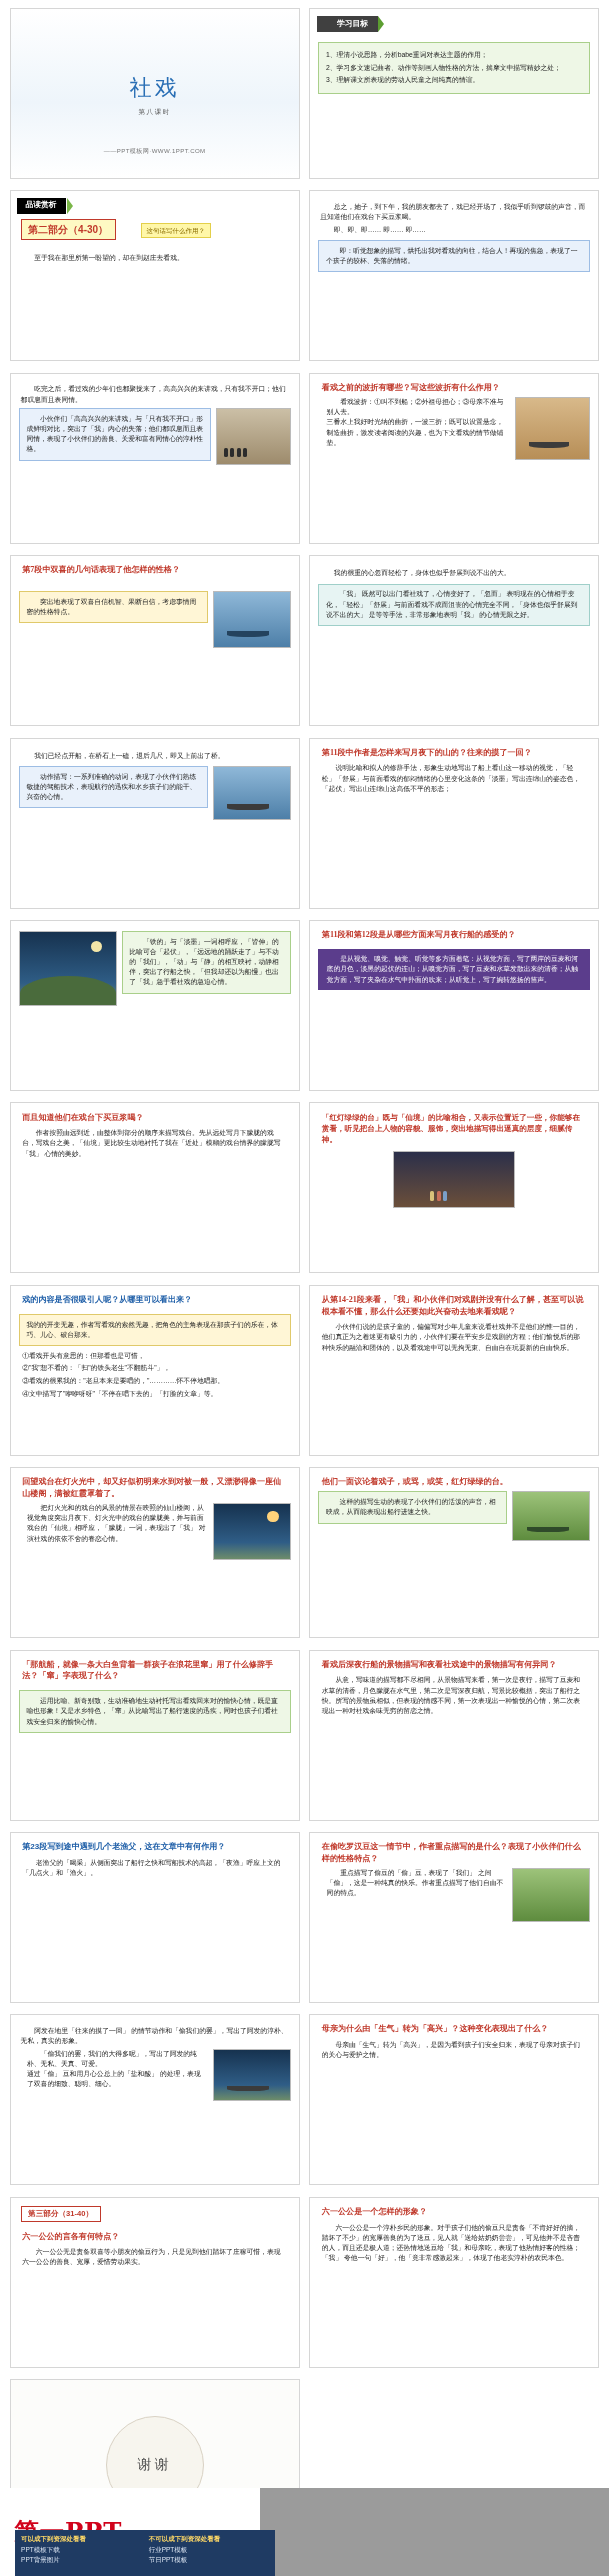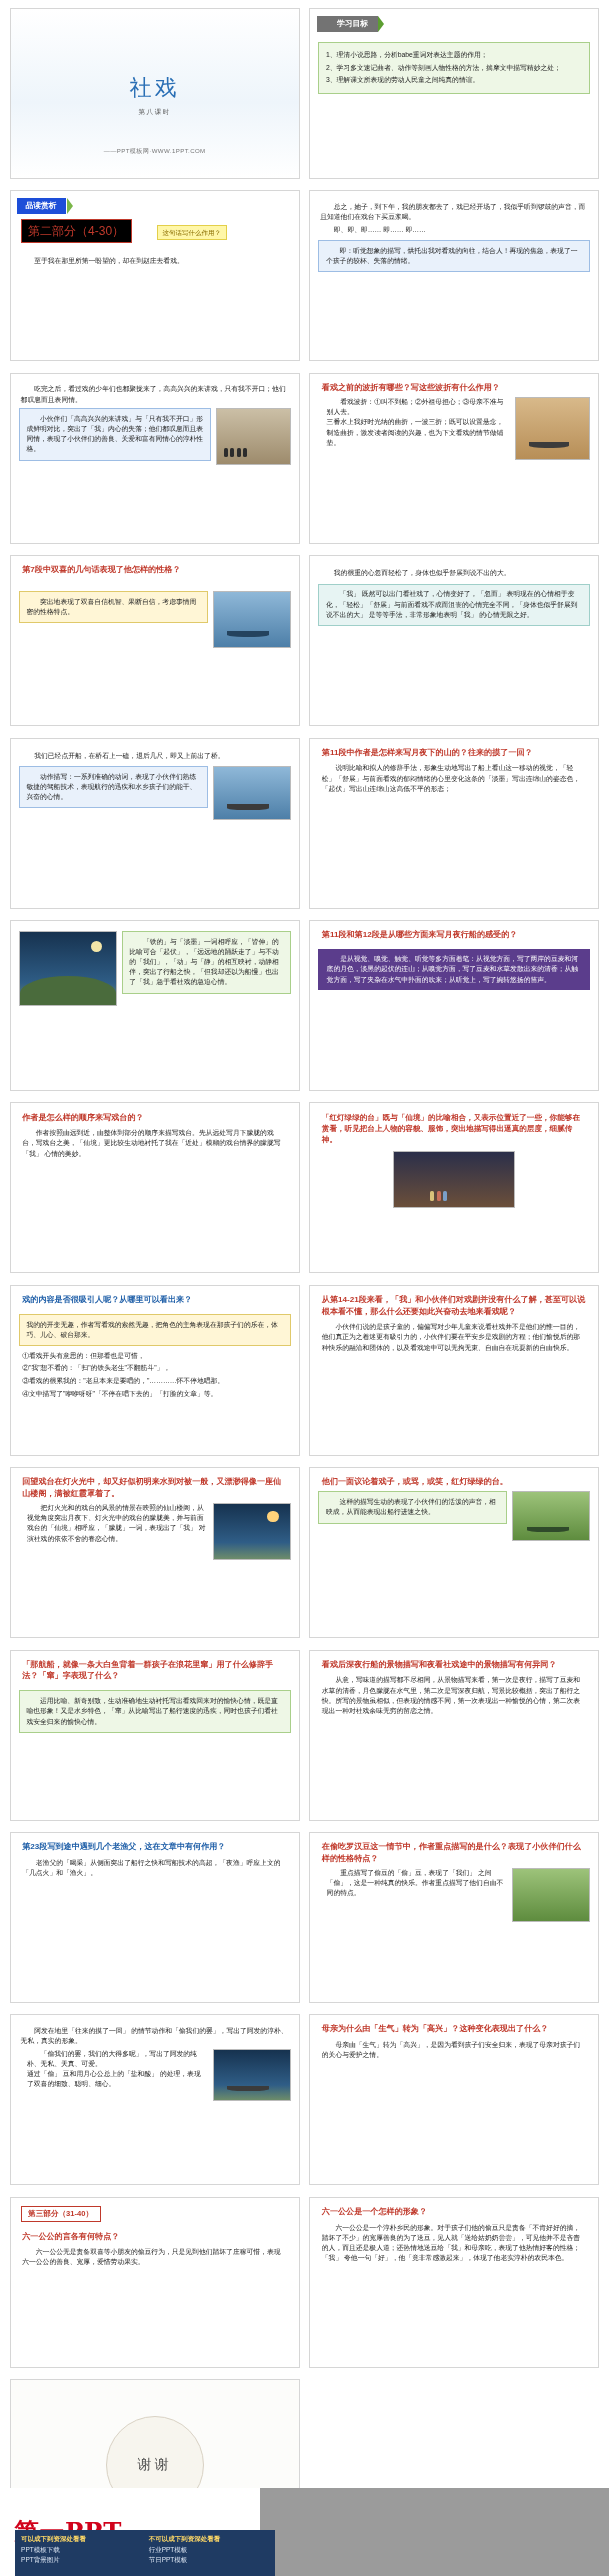--- a/index.html
+++ b/index.html
@@ -59,39 +59,39 @@
     text-align: center; font-size: 6.1px; color: #777; letter-spacing: 0.4px;
   }
   
   .hdr {
     display: inline-block;
     font-size: 7.8px; font-weight: bold; color: #fff;
     padding: 2.4px 9.8px 2.4px 8.1px;
     margin: 6.5px 0 4.9px 6.5px;
     position: relative;
   }
-  .hdr.green { background:#737373;padding-left:20px; }
+  .hdr.green { background:#404040;padding-left:20px; }
   .hdr.green:after {
     content:""; position:absolute; right:-6.5px; top:0;
     border-left:6.5px solid #5c9e31;
     border-top:8.1px solid transparent; border-bottom:8.1px solid transparent;
   }
-  .hdr.greenlt { background:#1d4ed8; }
+  .hdr.greenlt { background:#000000;font-family:Liberation Mono, monospace; }
   .hdr.greenlt:after {
     content:""; position:absolute; right:-6.5px; top:0;
     border-left:6.5px solid #7ab648;
     border-top:8.1px solid transparent; border-bottom:8.1px solid transparent;
   }
   .body-txt { padding: 0 9.8px; text-indent: 2em; }
   .body-txt p { margin: 2.4px 0; }
   .ol-txt { padding: 0 11.4px; margin: 0; }
   .ol-txt li { margin: 2.4px 0; list-style: none; }
   .q-red {
     color: #c0392b; font-weight: bold; font-size: 8.1px;
-    padding: 8.1px 11.4px 3.3px 11.4px; line-height: 1.45;
+    padding: 8.1px 11.4px 3.3px 11.4px; line-height: 1.45; font-family: Liberation Serif, serif;
   }
   .q-blue {
     color: #1f5fa8; font-weight: bold; font-size: 8.1px;
     padding: 8.1px 11.4px 3.3px 11.4px; line-height: 1.45;
   }
   .ans { padding: 1.6px 11.4px; text-indent: 2em; }
   .note-yellow {
     display:inline-block; background:#fff7a8; border:0.8px solid #e3cf4a;
     padding:1.6px 4.9px; font-size:6.5px; color:#8a6d00;
   }
@@ -210,21 +210,21 @@
           <li>1、理清小说思路，分析babe重词对表达主题的作用；</li>
           <li>2、学习多文速记曲者、动作等刻画人物性格的方法，揣摩文中描写精妙之处；</li>
           <li>3、理解课文所表现的劳动人民童之间纯真的情谊。</li>
         </ul>
       </div>
     </div>
 
     <div class="slide">
       <div class="hdr greenlt">品读赏析</div>
       <div style="padding:0 9.8px;">
-        <span class="note-yellow" style="background:#000000;border:0.8px solid #c0392b;color:#c0392b;font-weight:normal;font-size:12px;padding:1.6px 6.5px;">第二部分（4-30）</span>
+        <span class="note-yellow" style="background:#fef9c3;border:0.8px solid #c0392b;color:#c0392b;font-weight:bold;font-size:10px;padding:1.6px 6.5px;">第二部分（4-30）</span>
         <span class="note-yellow" style="margin-left:23px;">这句话写什么作用？</span>
       </div>
       <div class="body-txt" style="margin-top:13px;">
         <p>至于我在那里所第一盼望的，却在到赵庄去看戏。</p>
       </div>
     </div>
 
     <div class="slide">
       <div class="body-txt" style="padding-top:8.1px;">
         <p>总之，她子，到下午，我的朋友都去了，戏已经开场了，我似乎听到锣鼓的声音，而且知道他们在戏台下买豆浆喝。</p>
@@ -312,21 +312,21 @@
         </div>
       </div>
     </div>
 
     <div class="slide">
       <div class="q-red">第11段和第12段是从哪些方面来写月夜行船的感受的？</div>
       <div class="purple-band" style="margin:4.9px 8.1px;">是从视觉、嗅觉、触觉、听觉等多方面着笔：从视觉方面，写了两岸的豆麦和河底的月色，淡黑的起伏的连山；从嗅觉方面，写了豆麦和水草发散出来的清香；从触觉方面，写了夹杂在水气中扑面的吹来；从听觉上，写了婉转悠扬的笛声。</div>
     </div>
 
     <div class="slide">
-      <div class="q-red">作者是怎么样的顺序来写戏台的？</div>
+      <div class="q-red">而且知道他们在戏台下买豆浆喝？</div>
       <div class="ans">作者按照由远到近，由整体到部分的顺序来描写戏台。先从远处写月下朦胧的戏台，写戏台之美，「仙境」更比较生动地衬托了我在「近处」模糊的戏台情界的朦胧写「我」 心情的美妙。</div>
     </div>
 
     <div class="slide">
       <div class="q-red" style="font-size:7.6px">「红灯绿绿的台」既与「仙境」的比喻相合，又表示位置近了一些，你能够在赏看，听见把台上人物的容貌、服饰，突出地描写得出逼真的层度，细腻传神。</div>
       <div class="ph stage" style="position:relative;width:122px;height:57px;margin:3.3px auto 0 auto;">
         <div class="figs" style="left:30%;">
             <i style="background:#d9c27a"></i>
             <i style="background:#c96f5a"></i>
             <i style="background:#7a9fc9"></i>

